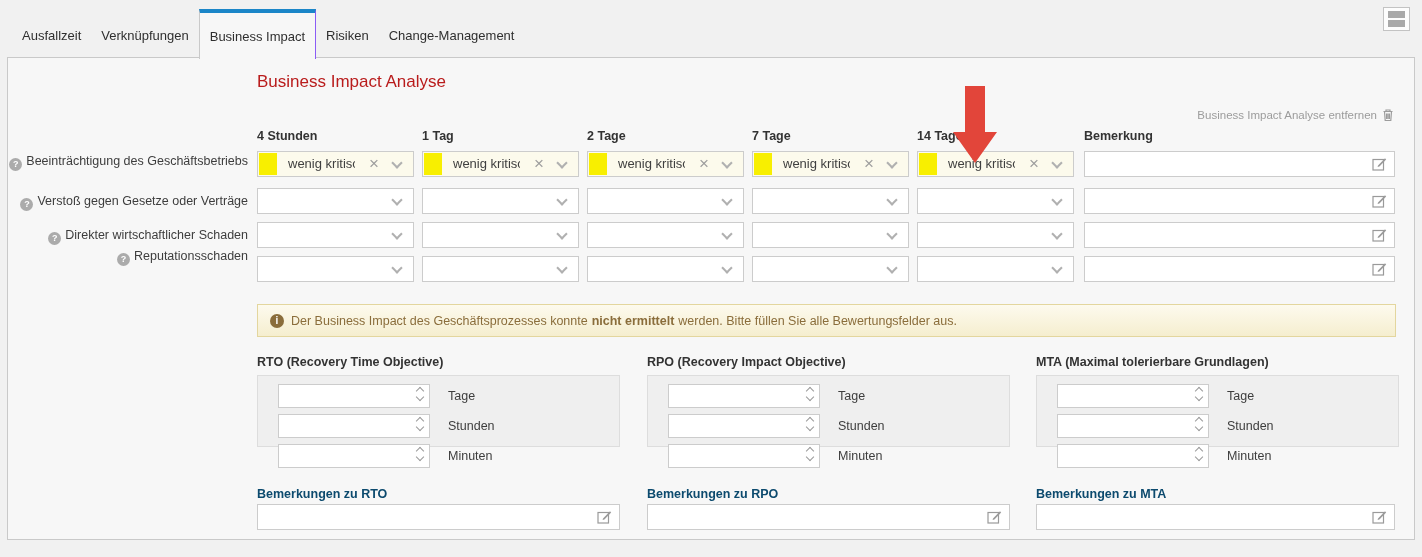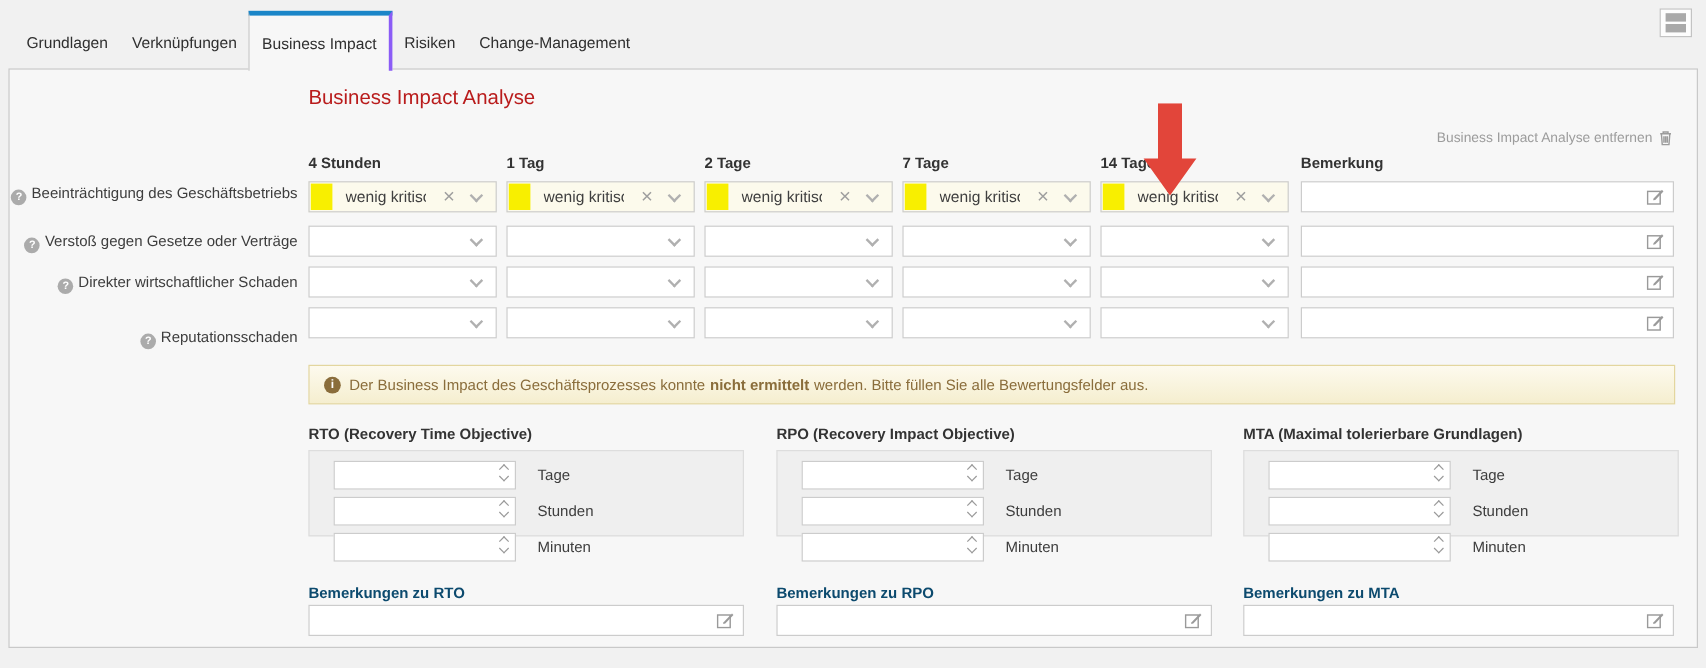--- a/index.html
+++ b/index.html
@@ -5,21 +5,21 @@
   * { box-sizing: border-box; margin: 0; padding: 0; }
   html,body { background:#f1f1f1; }
   .screen {
     position:relative; width:1422px; height:557px; overflow:hidden;
     font-family:"Liberation Sans", sans-serif; color:#3d3d3d; font-size:12.5px;
     background:#f1f1f1;
   }
   
   .tabbar { position:absolute; left:0; top:0; right:0; height:58px; display:flex; align-items:flex-end; padding-left:12px; }
   .tab { height:50px; display:flex; align-items:center; padding:0 10px; font-size:13px; color:#2f2f2f; cursor:pointer; border-top:4px solid transparent; }
-  .tab.active { background:#f6f6f6; border-top:4px solid #1b86c8; border-left:1px solid #c9c9c9; border-right:3px solid #8b5cf6; margin-bottom:-1px; z-index:3; background:#f7f7f7; }
+  .tab.active { background:#f6f6f6; border-top:4px solid #1b86c8; border-left:1px solid #c9c9c9; border-right:1px solid #8b5cf6; margin-bottom:-1px; z-index:3; background:#f7f7f7; }
   .win-icon { position:absolute; right:12px; top:7px; width:27px; height:24px; background:#fdfdfd; border:1px solid #c3c3c3; display:flex; flex-direction:column; justify-content:center; align-items:center; gap:2px; cursor:pointer; }
   .win-icon i { display:block; width:17px; height:7px; background:#a9a9a9; }
   
   .panel { position:absolute; left:7px; top:57px; width:1408px; height:483px; background:#f7f7f7; border:1px solid #c9c9c9; }
   .page-title { position:absolute; left:249px; top:14px; font-size:17px; color:#b91c1c; }
   .remove-link { position:absolute; right:20px; top:50px; color:#9c9c9c; font-size:11.5px; display:flex; align-items:center; gap:5px; cursor:pointer; }
   .remove-link svg { stroke:#9c9c9c; }
   
   .colhead { position:absolute; top:71px; font-weight:bold; color:#333; }
   .rowlabel { position:absolute; left:0; width:240px; text-align:right; line-height:17px; color:#3d3d3d; }
@@ -54,21 +54,21 @@
   .rem-field .edit { position:absolute; right:8px; top:6px; }
   
   .arrow { position:absolute; left:946px; top:86px; z-index:10; pointer-events:none; }
 </style>
 </head>
 <body>
 
 <div class="screen">
 
   <div class="tabbar">
-    <div class="tab">Grundlagen</div>
+    <div class="tab">Ausfallzeit</div>
     <div class="tab">Verknüpfungen</div>
     <div class="tab active">Business Impact</div>
     <div class="tab">Risiken</div>
     <div class="tab">Change-Management</div>
   </div>
   <div class="win-icon">
       <i></i>
       <i></i>
     </div>
 
@@ -92,21 +92,21 @@
 
     <div class="rowlabel" style="top:95px">
       <span class="qicon">?</span><span>Beeinträchtigung des Geschäftsbetriebs</span>
     </div>
     <div class="rowlabel" style="top:135px">
       <span class="qicon">?</span><span>Verstoß gegen Gesetze oder Verträge</span>
     </div>
     <div class="rowlabel" style="top:169px">
       <span class="qicon">?</span><span>Direkter wirtschaftlicher Schaden</span>
     </div>
-    <div class="rowlabel" style="top:215px">
+    <div class="rowlabel" style="top:190px">
       <span class="qicon">?</span><span>Reputationsschaden</span>
     </div>
 
     <div class="dd filled" style="left:249px;top:93px">
       <i class="chip" style="background: rgb(248, 239, 0);"></i>
       <span class="val">wenig kritisch</span>
       <span class="clear">×</span>
       <i class="chev"></i>
     </div>
     <div class="dd filled" style="left:414px;top:93px">

